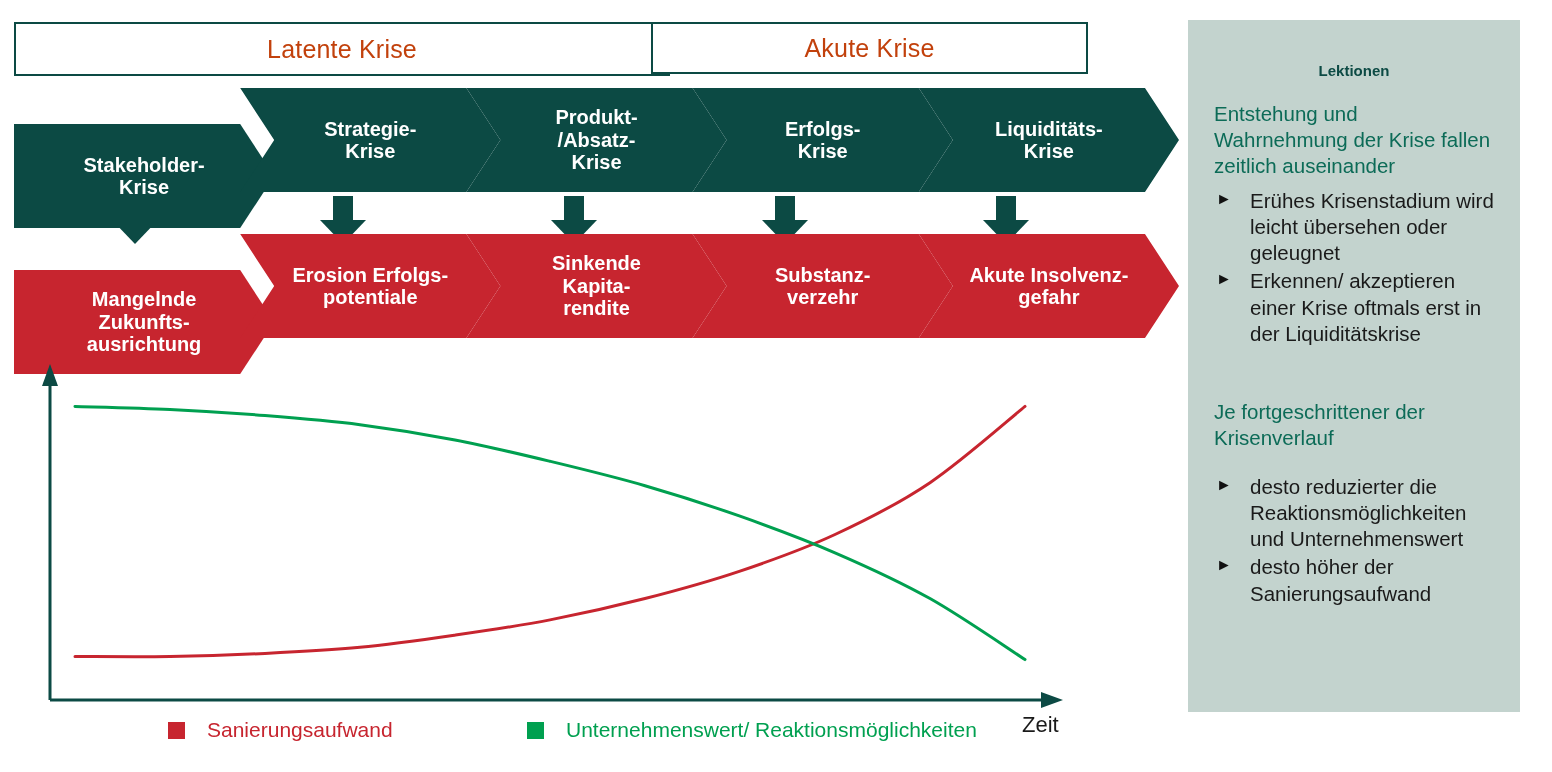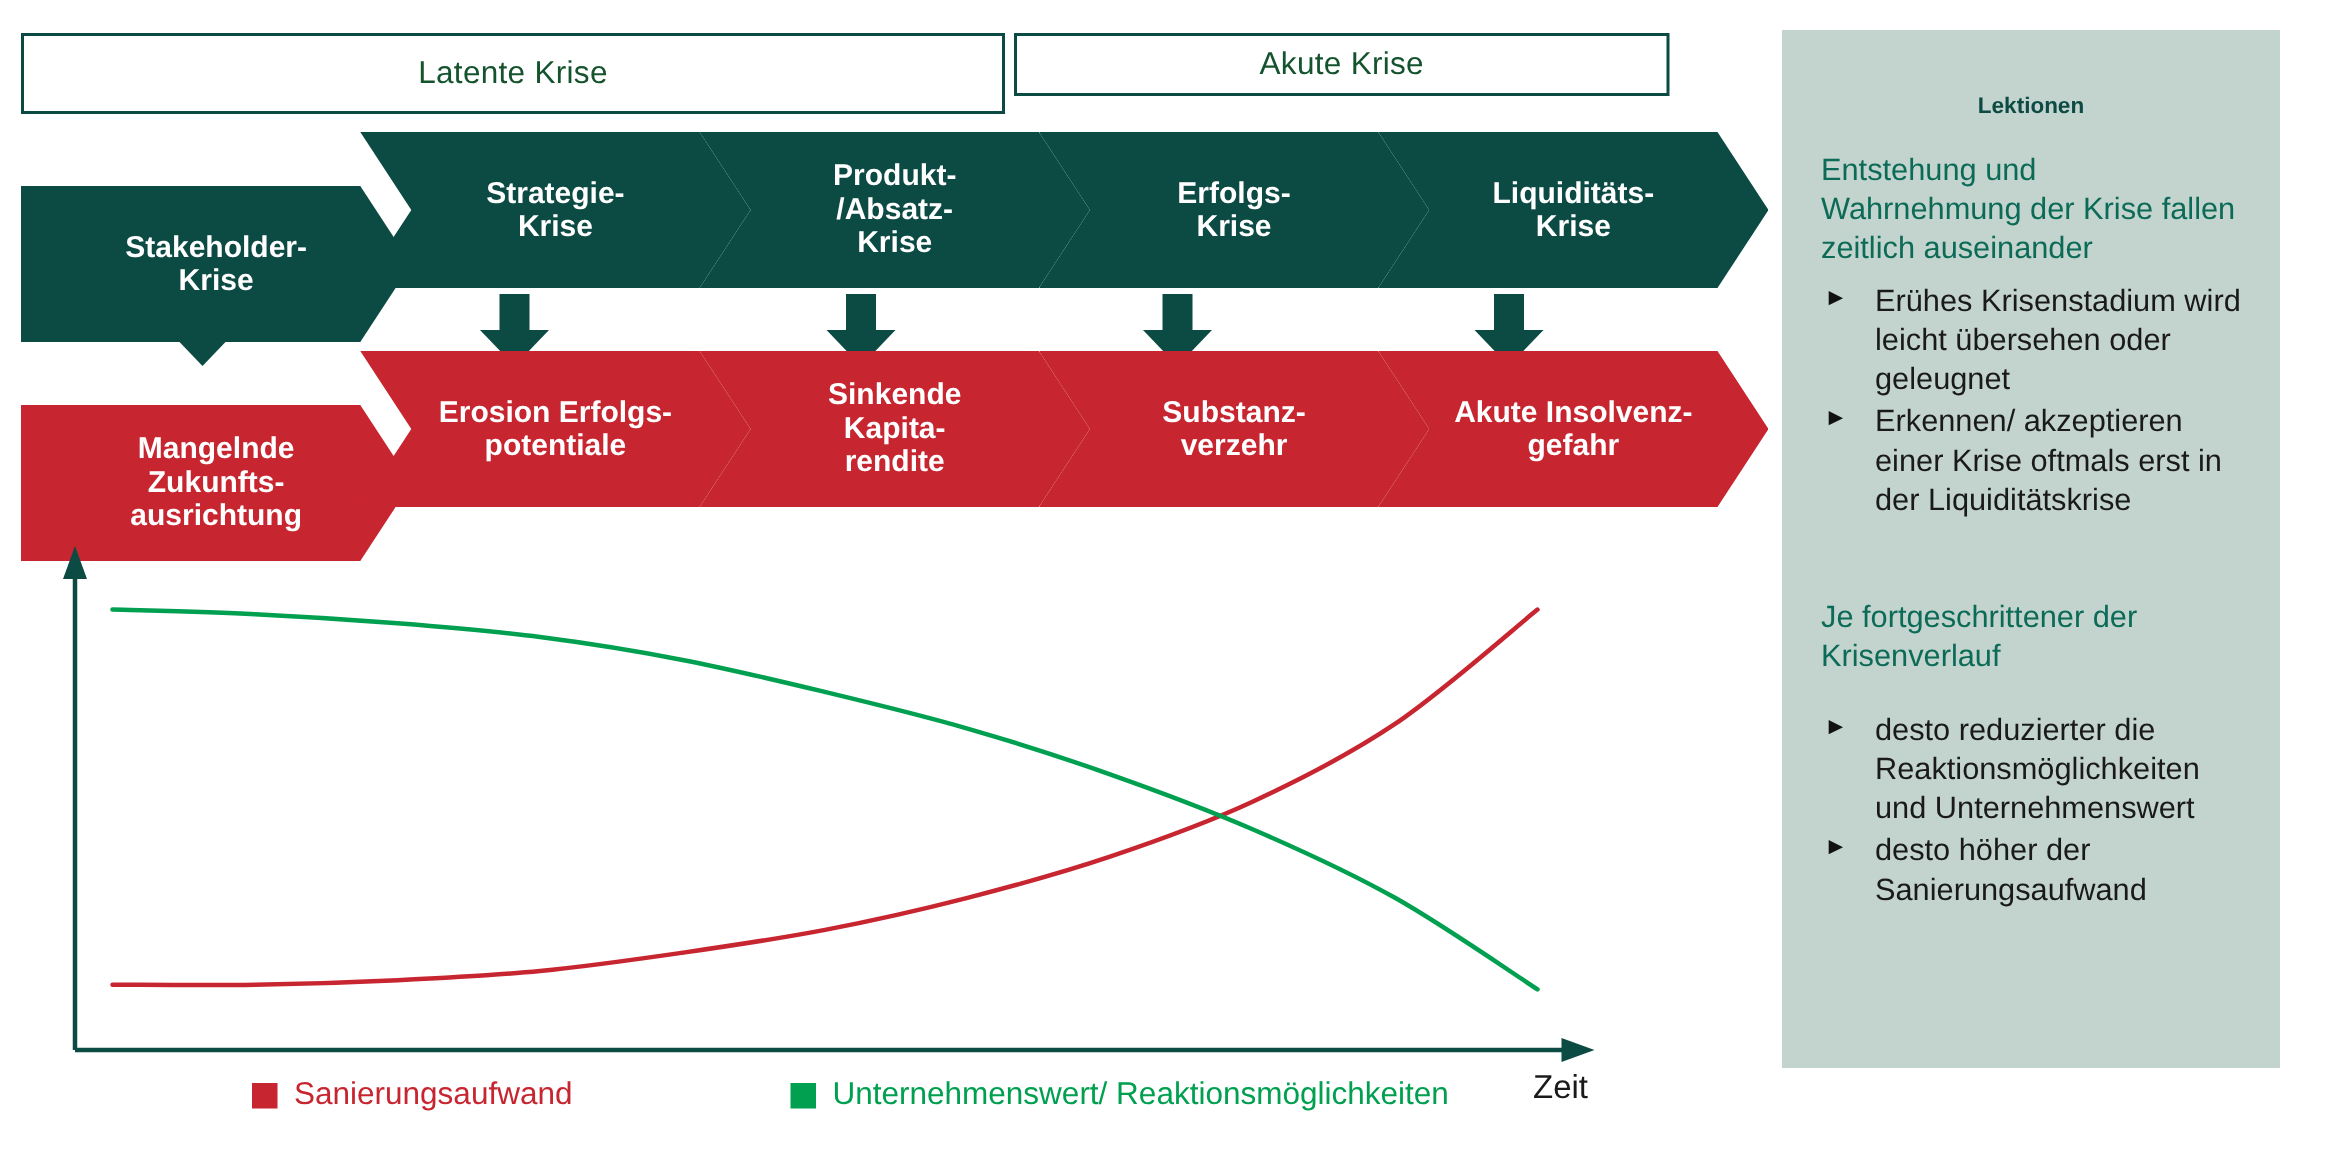--- a/index.html
+++ b/index.html
@@ -18,26 +18,26 @@
 
   
   .phase-box {
     position: absolute;
     box-sizing: border-box;
     border: 2px solid #0C4A44;
     background: #ffffff;
     display: flex;
     align-items: center;
     justify-content: center;
-    color: #14532d;
-    font-size: 21px;
+    color: #c2410c;
+    font-size: 25px;
     letter-spacing: .2px;
   }
   #phase-0 { left: 14px;  top: 22px; width: 656px; height: 54px; }
-  #phase-1 { left: 676px; top: 22px; width: 437px; height: 42px; }
+  #phase-1 { left: 651px; top: 22px; width: 437px; height: 52px; }
 
   
   .chev-row {
     position: absolute;
     left: 0;
     width: 1160px;
   }
   #row-stages { top: 88px;  height: 104px; }
   #row-effects { top: 234px; height: 104px; }
 
@@ -104,21 +104,21 @@
     top: 352px;
     width: 1160px;
     height: 420px;
   }
   #chart-svg { display: block; }
 
   .legend-item {
     position: absolute;
     display: flex;
     align-items: center;
-    gap: 11px;
+    gap: 22px;
     font-size: 21px;
     font-weight: 500;
   }
   #legend-sanierung { left: 168px; top: 718px; color: #C7252F; }
   #legend-unternehmen { left: 527px; top: 718px; color: #00A050; }
   .legend-swatch { width: 17px; height: 17px; display: inline-block; }
   #legend-sanierung .legend-swatch { background: #C7252F; }
   #legend-unternehmen .legend-swatch { background: #00A050; }
 
   #axis-x-label {

